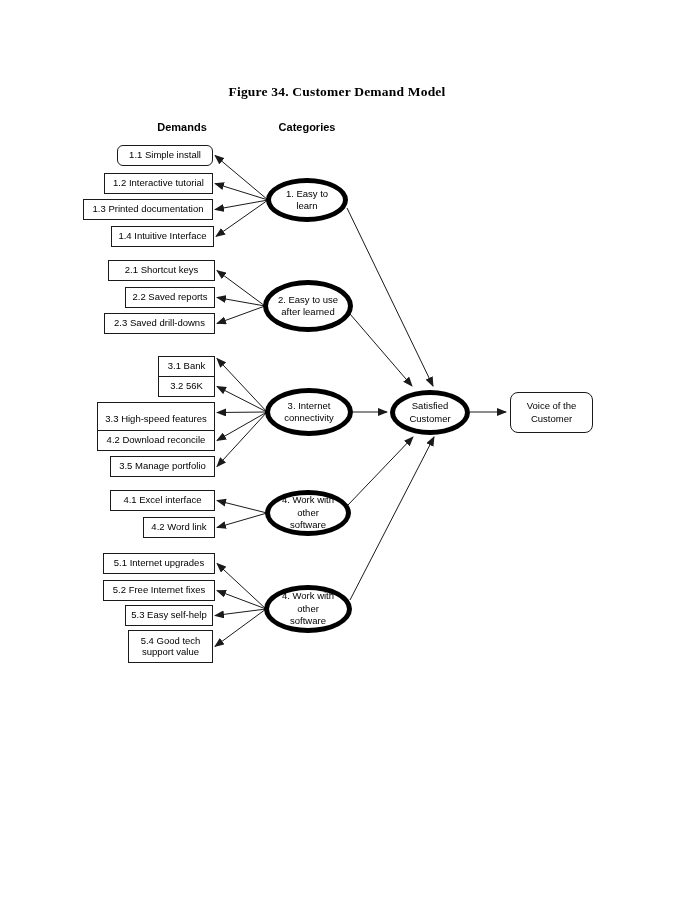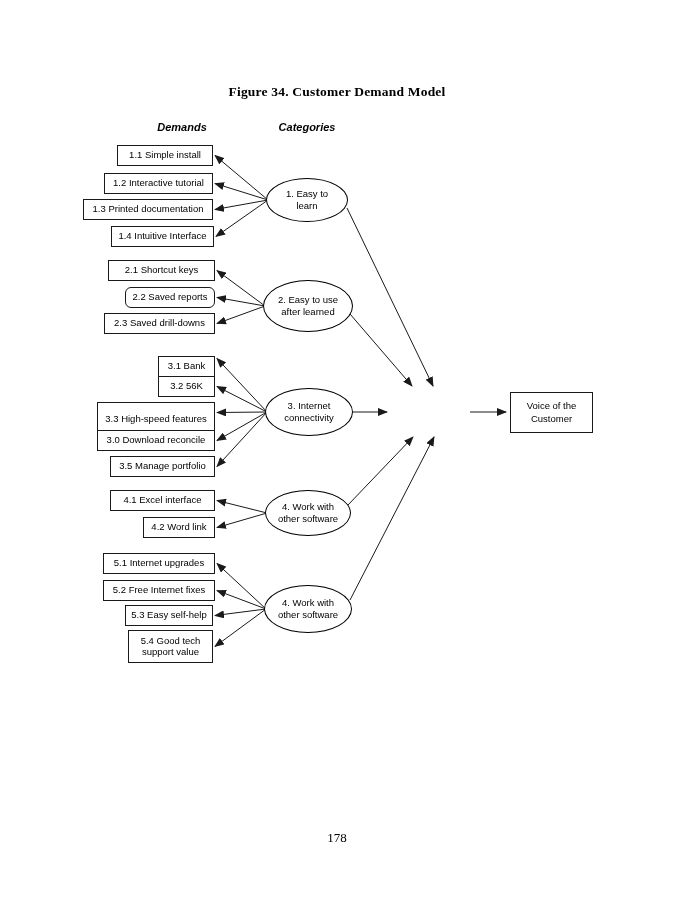--- a/index.html
+++ b/index.html
@@ -22,21 +22,20 @@
     font-weight: bold;
     font-size: 13.5px;
     letter-spacing: 0.2px;
   }
   .col-header {
     position: absolute;
     transform: translateX(-50%);
     font-weight: bold;
     font-size: 11px;
     white-space: nowrap;
-    font-style: italic;
   }
   #arrow-layer {
     position: absolute;
     left: 0; top: 0;
     width: 674px; height: 900px;
   }
   .demand-box {
     position: absolute;
     box-sizing: border-box;
     border: 1px solid #1a1a1a;
@@ -45,21 +44,21 @@
     align-items: center;
     justify-content: center;
     text-align: center;
     font-size: 9.5px;
     line-height: 1.15;
     padding: 1px 3px;
   }
   .cat-ellipse, .hub-ellipse {
     position: absolute;
     box-sizing: border-box;
-    border: 1px solid #000000;
+    border: 5px solid #000000;
     border-radius: 50%;
     background: #ffffff;
     display: flex;
     align-items: center;
     justify-content: center;
     text-align: center;
     font-size: 9.5px;
     line-height: 1.3;
     padding: 0 9px;
   }
@@ -124,58 +123,58 @@
       <line x1="266" y1="609" x2="215" y2="615.5" stroke="#1a1a1a" stroke-width="1" marker-end="url(#ah)"></line>
       <line x1="266" y1="609" x2="215" y2="646.5" stroke="#1a1a1a" stroke-width="1" marker-end="url(#ah)"></line>
       <line x1="350" y1="600" x2="434" y2="437" stroke="#1a1a1a" stroke-width="1" marker-end="url(#ah)"></line>
       <line x1="470" y1="412" x2="506" y2="412" stroke="#1a1a1a" stroke-width="1" marker-end="url(#ah)"></line>
     </svg>
 
   <div id="nodes">
       <div class="cat-ellipse" style="left: 266px; top: 178px; width: 82px; height: 44px;">
         <span>1. Easy to learn</span>
       </div>
-      <div class="demand-box" style="left: 117px; top: 145px; width: 96px; height: 21px;">
+      <div class="demand-box" style="left: 117px; top: 145px; width: 96px; height: 21px; border-radius: 6px;">
         <span>1.1 Simple install</span>
       </div>
       <div class="demand-box" style="left: 104px; top: 173px; width: 109px; height: 21px;">
         <span>1.2 Interactive tutorial</span>
       </div>
       <div class="demand-box" style="left: 83px; top: 199px; width: 130px; height: 21px;">
         <span>1.3 Printed documentation</span>
       </div>
       <div class="demand-box" style="left: 111px; top: 226px; width: 103px; height: 21px; text-align: right;">
         <span>1.4 Intuitive Interface</span>
       </div>
       <div class="cat-ellipse" style="left: 263px; top: 280px; width: 90px; height: 52px;">
         <span>2. Easy to use after learned</span>
       </div>
       <div class="demand-box" style="left: 108px; top: 260px; width: 107px; height: 21px;">
         <span>2.1 Shortcut keys</span>
       </div>
-      <div class="demand-box" style="left: 125px; top: 287px; width: 90px; height: 21px; border-radius: 6px;">
+      <div class="demand-box" style="left: 125px; top: 287px; width: 90px; height: 21px;">
         <span>2.2 Saved reports</span>
       </div>
       <div class="demand-box" style="left: 104px; top: 313px; width: 111px; height: 21px;">
         <span>2.3 Saved drill-downs</span>
       </div>
       <div class="cat-ellipse" style="left: 265px; top: 388px; width: 88px; height: 48px;">
         <span>3. Internet connectivity</span>
       </div>
       <div class="demand-box" style="left: 158px; top: 356px; width: 57px; height: 21px;">
         <span>3.1 Bank</span>
       </div>
       <div class="demand-box" style="left: 158px; top: 376px; width: 57px; height: 21px;">
         <span>3.2 56K</span>
       </div>
       <div class="demand-box" style="left: 97px; top: 402px; width: 118px; height: 34px;">
         <span>3.3 High-speed features</span>
       </div>
       <div class="demand-box" style="left: 97px; top: 430px; width: 118px; height: 21px;">
-        <span>3.0 Download reconcile</span>
+        <span>4.2 Download reconcile</span>
       </div>
       <div class="demand-box" style="left: 110px; top: 456px; width: 105px; height: 21px;">
         <span>3.5 Manage portfolio</span>
       </div>
       <div class="cat-ellipse" style="left: 265px; top: 490px; width: 86px; height: 46px;">
         <span>4. Work with other software</span>
       </div>
       <div class="demand-box" style="left: 110px; top: 490px; width: 105px; height: 21px;">
         <span>4.1 Excel interface</span>
       </div>
@@ -192,19 +191,21 @@
         <span>5.2 Free Internet fixes</span>
       </div>
       <div class="demand-box" style="left: 125px; top: 605px; width: 88px; height: 21px;">
         <span>5.3 Easy self-help</span>
       </div>
       <div class="demand-box" style="left: 128px; top: 630px; width: 85px; height: 33px;">
         <span>5.4 Good tech support value</span>
       </div>
     </div>
 
-
-  <div class="output-box" style="left:510px; top:392px; width:83px; height:41px;">
+  <div class="hub-ellipse" style="left:390px; top:390px; width:80px; height:45px;">
+    <span>Satisfied Customer</span>
+  </div>
+
+  <div class="output-box" style="left:510px; top:392px; width:83px; height:41px;border-radius:8px;">
     <span>Voice of the Customer</span>
   </div>
 
-  <div class="page-number">178</div>
 </div>
 
 </body></html>

